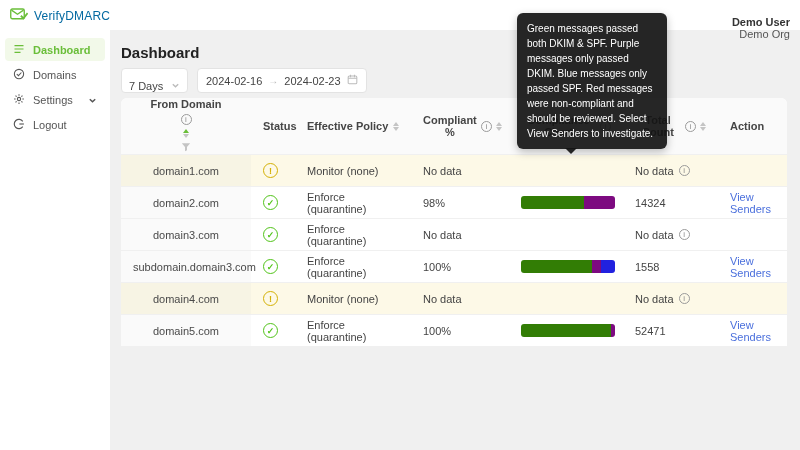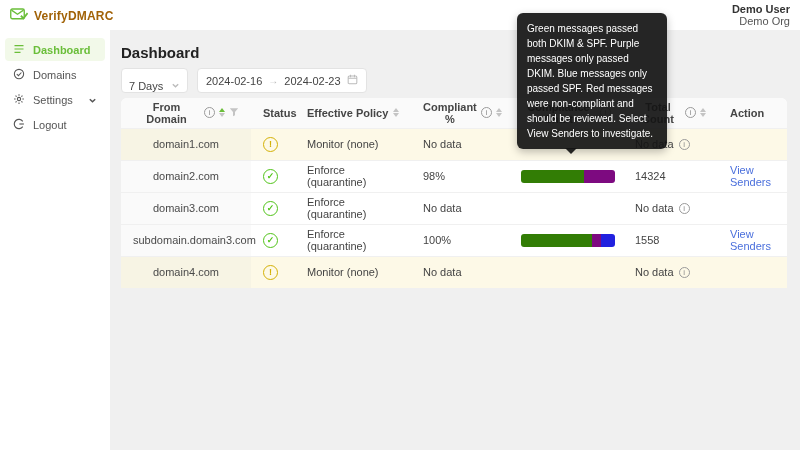--- a/index.html
+++ b/index.html
@@ -2,23 +2,23 @@
 <html style="--accent_green: #6abe39; --status_ok: #52c41a; --status_warning: #d4b106; --chart_green: #327d05; --chart_purple: #7d0a80; --chart_blue: #2121df; --link_blue: #4a6fdc; --warn_row_bg: #fdf9e7;"><head>
 <meta charset="utf-8">
 <style>
   * { margin:0; padding:0; box-sizing:border-box; }
   html,body { width:800px; height:450px; overflow:hidden; background:#fff;
     font-family:"Liberation Sans", sans-serif; color:#444; }
 
   
   .topbar { position:absolute; left:0; top:0; width:800px; height:30px; background:#fff; z-index:2; }
   .logo { position:absolute; left:10px; top:6px; display:flex; align-items:center; gap:6px; }
-  .logo-text { font-size:12px; font-weight:bold; color:#a16207; letter-spacing:.2px; }
+  .logo-text { font-size:12px; font-weight:normal; color:#0369a1; letter-spacing:.2px; }
   .userbox { position:absolute; right:10px; top:3px; text-align:right; line-height:12px; }
-  .user-name { font-size:11px; font-weight:bold; color:#333; }
+  .user-name { font-size:11px; font-weight:bold; color:#333;margin-top:13px; }
   .user-org { font-size:11px; color:#555; }
 
   
   .sidebar { position:absolute; left:0; top:30px; width:110px; bottom:0; background:#fff; z-index:2; padding-top:6px; }
   .side-item { display:flex; align-items:center; gap:8px; height:23px; margin:2px 5px; padding:0 8px;
     border-radius:4px; font-size:11px; color:#555; cursor:pointer; position:relative; }
   .side-item svg { flex:0 0 auto; }
   .side-item.active { background:#f2f9e9; color:var(--accent_green); font-weight:bold; }
   .side-item .chev { position:absolute; right:8px; top:7px; }
 
@@ -33,21 +33,21 @@
   .date-box .arrow { color:#bbb; font-size:10px; }
   .date-box .cal { margin-left:auto; }
 
   
   .table-wrap { position:absolute; left:11px; top:68px; width:666px; background:#fff; border-radius:6px 6px 0 0; }
   table { width:666px; border-collapse:collapse; table-layout:fixed; font-size:11px; }
   thead th { height:30px; background:#fafafa; font-weight:bold; color:#454545; border-bottom:1px solid #f0f0f0; padding:0 12px; }
   thead th:first-child { border-top-left-radius:6px; }
   thead th:last-child { border-top-right-radius:6px; }
   .th-flex { display:flex; align-items:center; gap:4px; }
-  .th-flex.right { justify-content:space-between; }
+  .th-flex.right { justify-content:space-between;flex-direction:column; }
   .th-flex.spread { justify-content:space-between; }
   .th-group { display:flex; align-items:center; gap:4px; }
   tbody td { height:32px; border-bottom:1px solid #f0f0f0; padding:0 12px; color:#444; background:#fff; vertical-align:middle; }
   tbody td.col-domain { background:#fafafa; text-align:center; color:#4a4a4a; }
   tr.warn td { background:var(--warn_row_bg); }
   tr.warn td.col-domain { background:#f7f4e4; }
 
   .status-icon { display:inline-flex; width:15px; height:15px; border-radius:50%; align-items:center;
     justify-content:center; font-size:9px; font-weight:bold; }
   .status-icon.ok { border:1.4px solid var(--status_ok); color:var(--status_ok); }
@@ -345,20 +345,43 @@
     <td>
       <span class="total-cell">
         <span>No data</span>
         <span class="info">i</span>
       </span>
     </td>
     <td>
       
     </td>
   </tr>
+          <tr>
+    <td class="col-domain">domain5.com</td>
+    <td>
+      <span class="status-icon ok">✓</span>
+    </td>
+    <td>Enforce (quarantine)</td>
+    <td>100%</td>
+    <td>
+      <span class="bar">
+                <span class="seg green" style="width: 96%;"></span>
+                <span class="seg purple" style="width: 4%;"></span>
+              </span>
+    </td>
+    <td>
+      <span class="total-cell">
+        <span>52471</span>
+
+      </span>
+    </td>
+    <td>
+      <a class="link">View Senders</a>
+    </td>
+  </tr>
         </tbody>
     </table>
   </div>
 </div>
 
 <div class="tooltip">
   <span>Green messages passed both DKIM &amp; SPF. Purple messages only passed DKIM. Blue messages only passed SPF. Red messages were non-compliant and should be reviewed. Select View Senders to investigate.</span>
 </div>
 
 </body></html>

